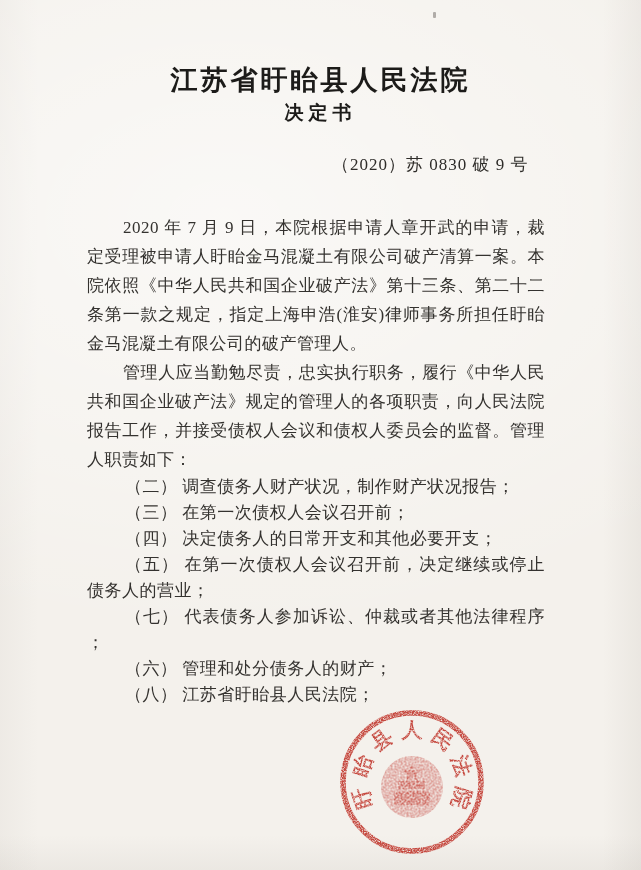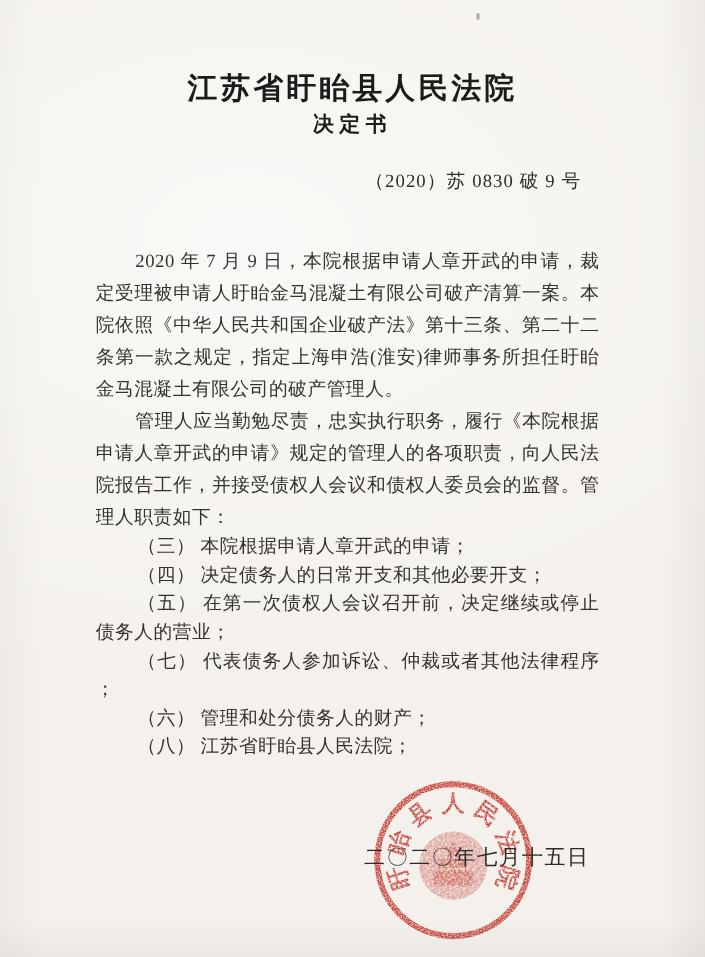--- a/index.html
+++ b/index.html
@@ -36,21 +36,21 @@
     letter-spacing: 5px;
     color: #1c1b19;
   }
   .case-number {
     margin: 27px 0 0 332px;
     font-size: 17px;
     letter-spacing: 1px;
     color: #2e2c29;
   }
   .doc-body {
-    margin: 47px 96px 0 87px; 
+    margin: 37px 96px 0 87px; 
     font-size: 17px;
     letter-spacing: 0.5px;
     text-align: justify;
     word-break: break-all;
     line-break: anywhere;
     color: #34322f;
   }
   .para {
     text-indent: 36px;
     line-height: 29px;
@@ -99,30 +99,30 @@
 
   <div class="scan-artifact"></div>
 
   <h1 class="court-name">江苏省盱眙县人民法院</h1>
   <h2 class="doc-type">决定书</h2>
 
   <div class="case-number">（2020）苏 0830 破 9 号</div>
 
   <div class="doc-body">
     <p class="para">2020 年 7 月 9 日，本院根据申请人章开武的申请，裁定受理被申请人盱眙金马混凝土有限公司破产清算一案。本院依照《中华人民共和国企业破产法》第十三条、第二十二条第一款之规定，指定上海申浩(淮安)律师事务所担任盱眙金马混凝土有限公司的破产管理人。</p>
-    <p class="para">管理人应当勤勉尽责，忠实执行职务，履行《本院根据申请人章开武的申请》规定的管理人的各项职责，向人民法院报告工作，并接受债权人会议和债权人委员会的监督。管理人职责如下：</p>
-    <div class="duty-item">（三） 本院根据申请人章开武的申请；</div>
+    <p class="para">管理人应当勤勉尽责，忠实执行职务，履行《中华人民共和国企业破产法》规定的管理人的各项职责，向人民法院报告工作，并接受债权人会议和债权人委员会的监督。管理人职责如下：</p>
+    <div class="duty-item">（二） 调查债务人财产状况，制作财产状况报告；</div>
+    <div class="duty-item">（三） 在第一次债权人会议召开前；</div>
     <div class="duty-item">（四） 决定债务人的日常开支和其他必要开支；</div>
     <div class="duty-item">（五） 在第一次债权人会议召开前，决定继续或停止债务人的营业；</div>
     <div class="duty-item">（七） 代表债务人参加诉讼、仲裁或者其他法律程序；</div>
     <div class="duty-item">（六） 管理和处分债务人的财产；</div>
     <div class="duty-item">（八） 江苏省盱眙县人民法院；</div>
   </div>
 
-  <div class="issue-date">二〇二〇年七月十五日</div>
 
   <svg class="seal" viewBox="0 0 150 150" xmlns="http://www.w3.org/2000/svg" aria-hidden="true">
     <defs>
       <filter id="speckle" x="-30%" y="-30%" width="160%" height="160%">
         <feTurbulence type="fractalNoise" baseFrequency="0.5" numOctaves="3" seed="7" result="n"></feTurbulence>
         <feColorMatrix in="n" type="matrix" values="0 0 0 0 0  0 0 0 0 0  0 0 0 0 0  0 0 0 1.6 -0.18" result="alpha"></feColorMatrix>
         <feComposite in="SourceGraphic" in2="alpha" operator="in"></feComposite>
       </filter>
       <filter id="worn" x="-20%" y="-20%" width="140%" height="140%">
         <feTurbulence type="fractalNoise" baseFrequency="0.9" numOctaves="2" seed="3" result="n2"></feTurbulence>

